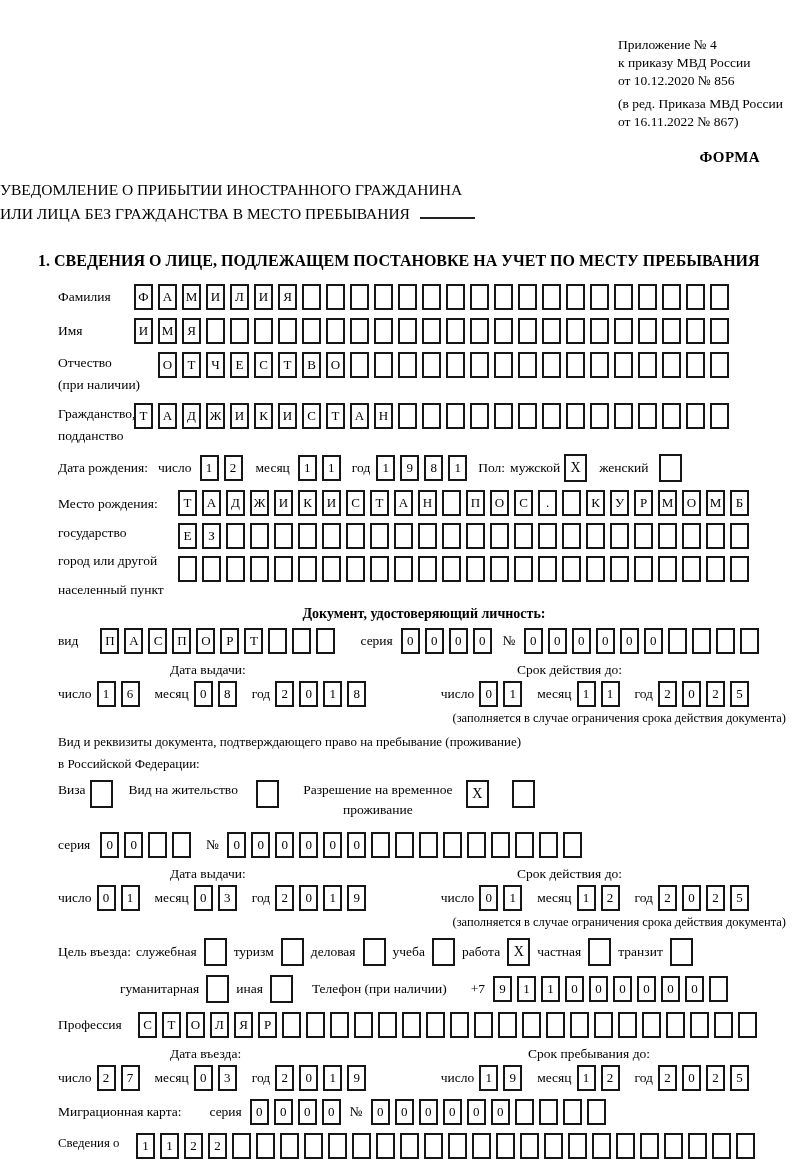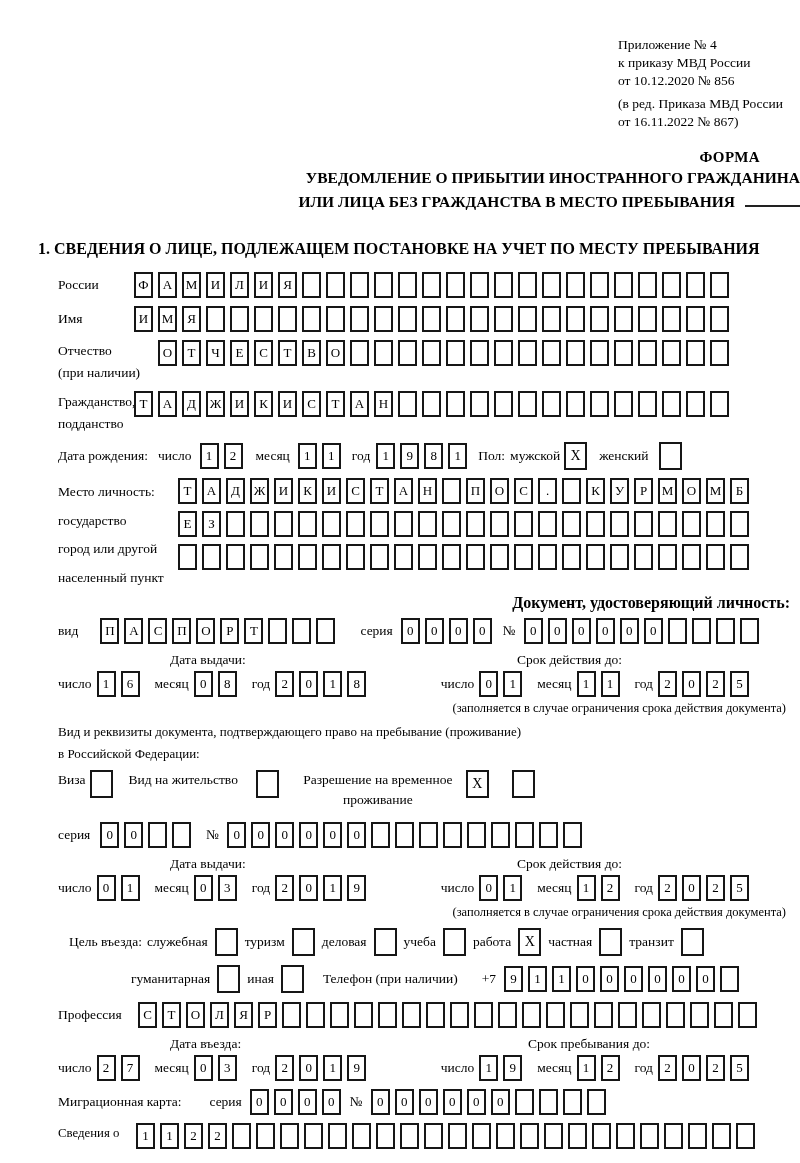--- a/index.html
+++ b/index.html
@@ -1,48 +1,48 @@
 <!DOCTYPE html>
 <html><head>
 <meta charset="utf-8">
 <style>
   html,body{margin:0;padding:0;background:#fff;color:#000;}
   body{width:800px;font-family:"Liberation Serif","DejaVu Serif",serif;}
   .page{width:800px;min-height:1163px;box-sizing:border-box;padding-top:36px;background:#fff;}
   .appendix{margin-left:618px;font-size:13.5px;line-height:1.32;}
   .appendix .gap{margin-top:6px;}
   .forma{font-weight:bold;text-align:right;padding-right:40px;margin-top:18px;font-size:15px;letter-spacing:.4px;}
-  .title{text-align:right;font-weight:bold;font-size:15.5px;line-height:1.55;}
+  .title{text-align:left;font-weight:normal;font-size:15.5px;line-height:1.55;margin-top:12px;}
   .blank-line{display:inline-block;width:55px;border-bottom:2px solid #222;margin-left:10px;vertical-align:baseline;}
   .sec-title{font-weight:bold;font-size:16px;margin:26px 10px 14px 38px;}
   .content{padding-left:58px;padding-right:10px;font-size:13.5px;}
   .frow{display:flex;align-items:center;margin-bottom:8px;}
   .frow.top{align-items:flex-start;}
   .lbl{flex:none;}
   .lbl2{flex:none;line-height:1.6;}
   .cells{display:flex;flex:none;}
   .cell{width:15px;height:22px;border:2px solid #161616;margin-right:5px;display:flex;align-items:center;justify-content:center;font-size:13px;flex:none;background:#fff;}
   .cb{width:19px;height:24px;border:2px solid #161616;display:inline-flex;align-items:center;justify-content:center;font-size:14px;flex:none;background:#fff;}
-  .heading-center{text-align:right;font-weight:bold;font-size:16px;margin:2px 0 6px 0;}
+  .heading-center{text-align:center;font-weight:bold;font-size:14px;margin:2px 0 6px 0;}
   .dates-head{display:flex;font-size:13.5px;margin:2px 0 3px 0;}
   .dates-head .dh-left{margin-left:112px;}
   .dates-head .dh-right{margin-left:auto;margin-right:168px;}
   .dates-row{display:flex;align-items:center;margin-bottom:4px;}
   .dgrp{display:flex;align-items:center;}
   .dgrp .dl{margin-right:5px;}
   .dgrp .cells{margin-right:10px;}
   .dgrp.right{margin-left:auto;margin-right:26px;}
   .note{text-align:right;font-size:12.5px;padding-right:4px;margin-bottom:8px;}
   .plain{font-size:13px;margin-bottom:6px;}
   .opts{display:flex;align-items:flex-start;margin:4px 0 12px 0;}
   .opt{display:flex;align-items:flex-start;justify-content:space-between;}
   .opt .olbl{line-height:1.5;}
   .opt .wrap{text-align:center;}
   .opt .cb{margin-left:9px;margin-top:0;}
-  .purpose-row{display:flex;align-items:center;margin-bottom:9px;flex-wrap:nowrap;margin-left:11px;}
+  .purpose-row{display:flex;align-items:center;margin-bottom:9px;flex-wrap:nowrap;}
   .purpose-row .cb{margin:0 7px 0 7px;}
   .mini-gap{margin-left:12px;}
   .rep{display:flex;align-items:flex-start;margin-top:4px;}
   .rep .rep-labels{flex:none;width:78px;font-size:12.8px;line-height:1.7;}
   .rep .rep-rows .cells{margin-bottom:7px;}
   .sp{flex:none;}
 </style>
 </head>
 <body>
 
@@ -61,21 +61,21 @@
   <div class="title">
     <div>УВЕДОМЛЕНИЕ О ПРИБЫТИИ ИНОСТРАННОГО ГРАЖДАНИНА</div>
     <div><span>ИЛИ ЛИЦА БЕЗ ГРАЖДАНСТВА В МЕСТО ПРЕБЫВАНИЯ</span><span class="blank-line"></span></div>
   </div>
 
   <div class="sec-title">1. СВЕДЕНИЯ О ЛИЦЕ, ПОДЛЕЖАЩЕМ ПОСТАНОВКЕ НА УЧЕТ ПО МЕСТУ ПРЕБЫВАНИЯ</div>
 
   <div class="content">
 
     <div class="frow">
-      <span class="lbl" style="width:76px">России</span>
+      <span class="lbl" style="width:76px">Фамилия</span>
       <div class="cells">
           <span class="cell">Ф</span>
           <span class="cell">А</span>
           <span class="cell">М</span>
           <span class="cell">И</span>
           <span class="cell">Л</span>
           <span class="cell">И</span>
           <span class="cell">Я</span>
           <span class="cell"></span>
           <span class="cell"></span>
@@ -217,21 +217,21 @@
         </div>
       <span class="sp" style="margin-right:5px">Пол:</span>
       <span class="sp" style="margin-right:4px">мужской</span>
       <span class="cb" style="margin-right:12px">X</span>
       <span class="sp" style="margin-right:10px">женский</span>
       <span class="cb"></span>
     </div>
 
     <div class="frow top" style="margin-bottom:2px">
       <span class="lbl2" style="width:120px;line-height:2.1">
-        <span>Место личность:</span><br>
+        <span>Место рождения:</span><br>
         <span>государство</span><br>
         <span>город или другой</span><br>
         <span>населенный пункт</span>
       </span>
       <div>
         <div class="cells" style="margin-bottom:7px">
             <span class="cell">Т</span>
             <span class="cell">А</span>
             <span class="cell">Д</span>
             <span class="cell">Ж</span>

